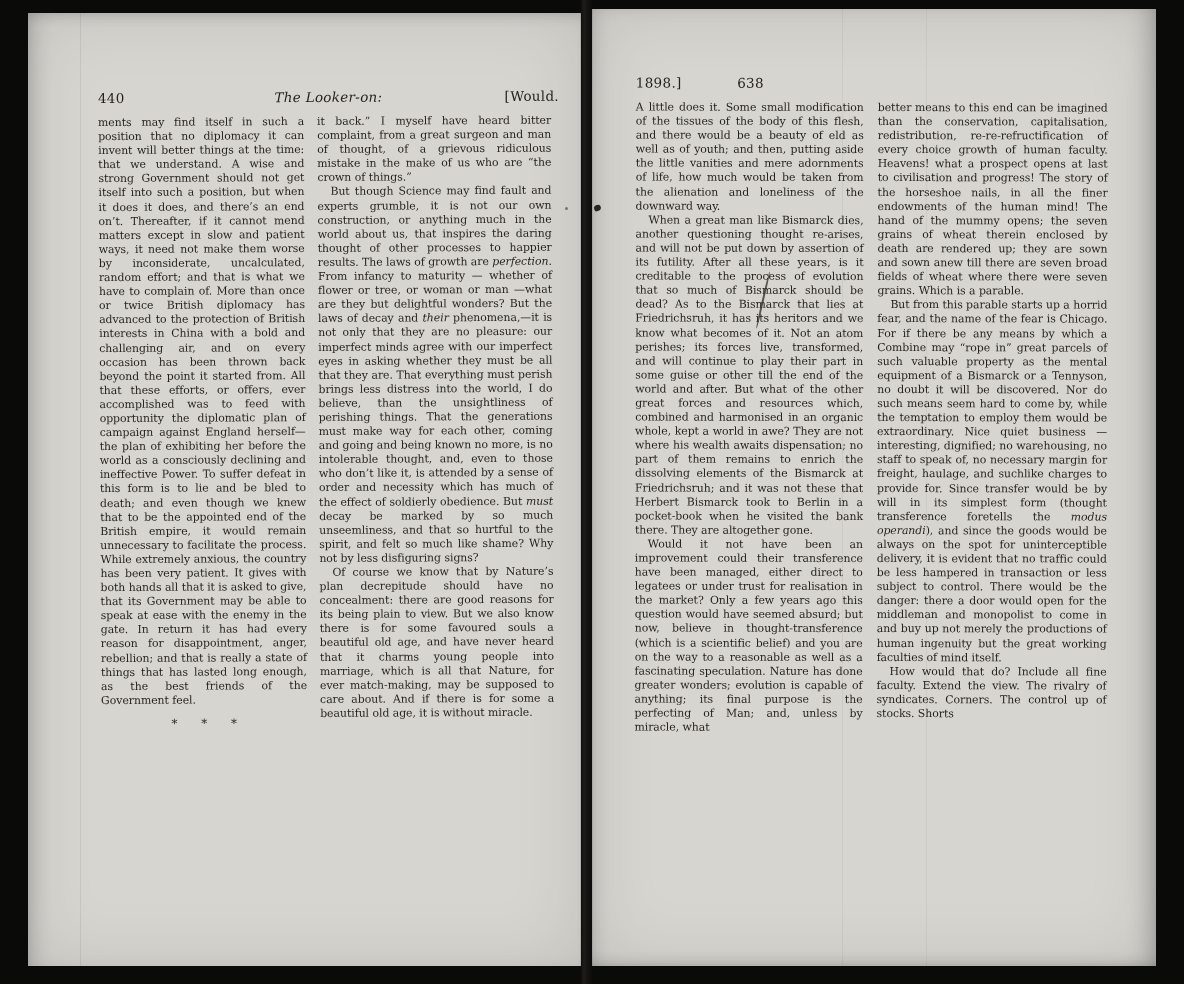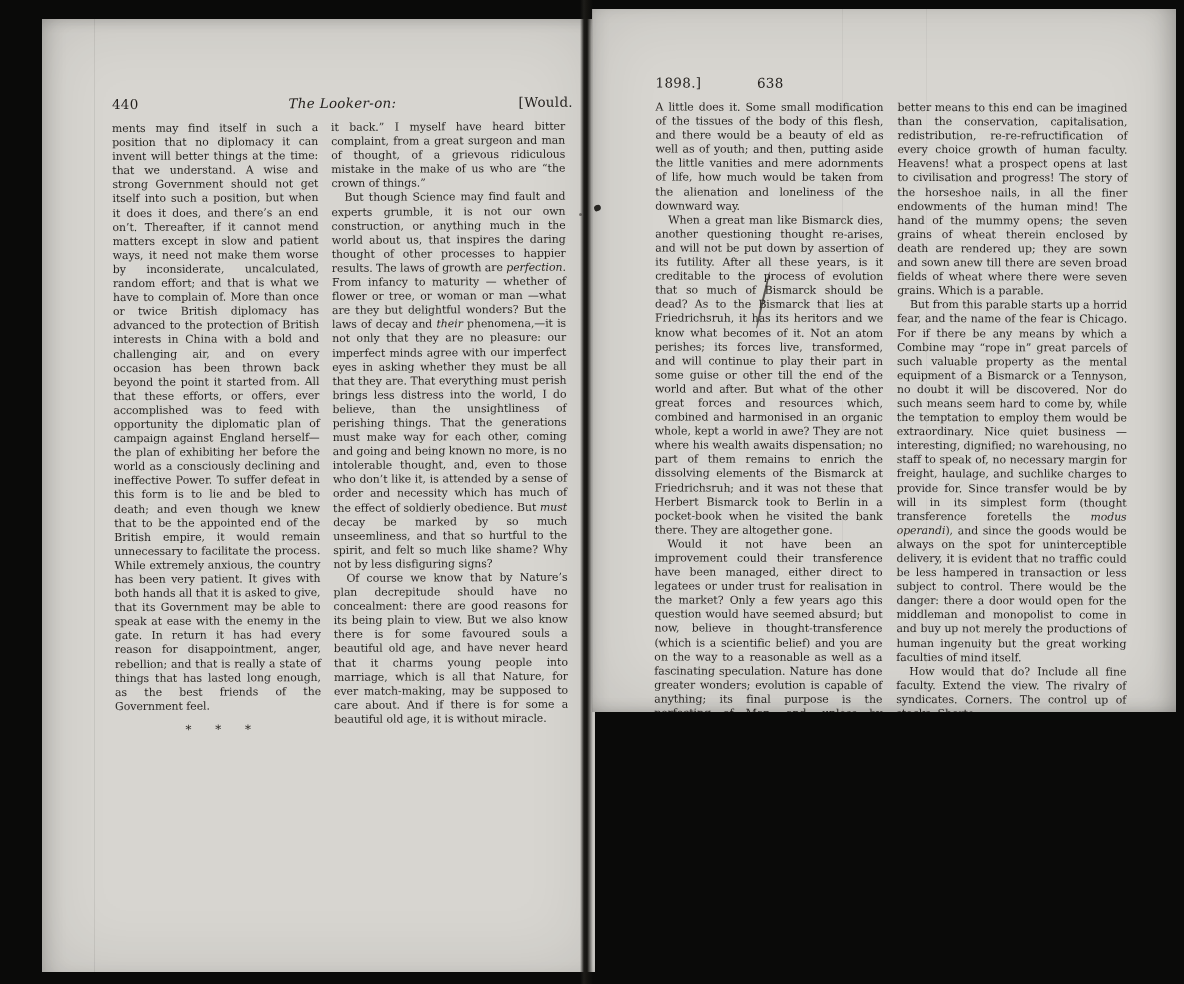--- a/index.html
+++ b/index.html
@@ -16,28 +16,26 @@
     z-index: 3;
   }
   .page {
     position: absolute;
     background: var(--paper, #d7d5d0);
     color: var(--ink, #221f1c);
     overflow: hidden;
     z-index: 2;
   }
   .page-left {
-    left: 28px; top: 19px; width: 553px; height: 953px;
+    left: 28px; top: 13px; width: 553px; height: 953px;
     box-shadow: inset 0 0 70px rgba(0,0,0,0.10), inset 14px 0 22px -12px rgba(0,0,0,0.22), inset 0 10px 14px -8px rgba(0,0,0,0.14);
-    margin-left: 14px;
   }
   .page-right {
-    left: 592px; top: 9px; width: 564px; height: 703px;
+    left: 592px; top: 9px; width: 564px; height: 957px;
     box-shadow: inset 0 0 70px rgba(0,0,0,0.10), inset -16px 0 24px -12px rgba(0,0,0,0.26), inset 12px 0 18px -12px rgba(0,0,0,0.18), inset 0 -10px 14px -8px rgba(0,0,0,0.12);
-    padding-left: 20px;
   }
   .page-inner { position: relative; height: 100%; box-sizing: border-box; }
   .page-left  .page-inner { padding: 76px 20px 0 72px; transform: rotate(-0.3deg); }
   .page-right .page-inner { padding: 66px 49px 0 43px; transform: rotate(0.12deg); }
 
   .page-header {
     display: flex; align-items: baseline;
     font-size: 13.5px; letter-spacing: 0.3px;
   }
   .ph-side { width: 64px; }

